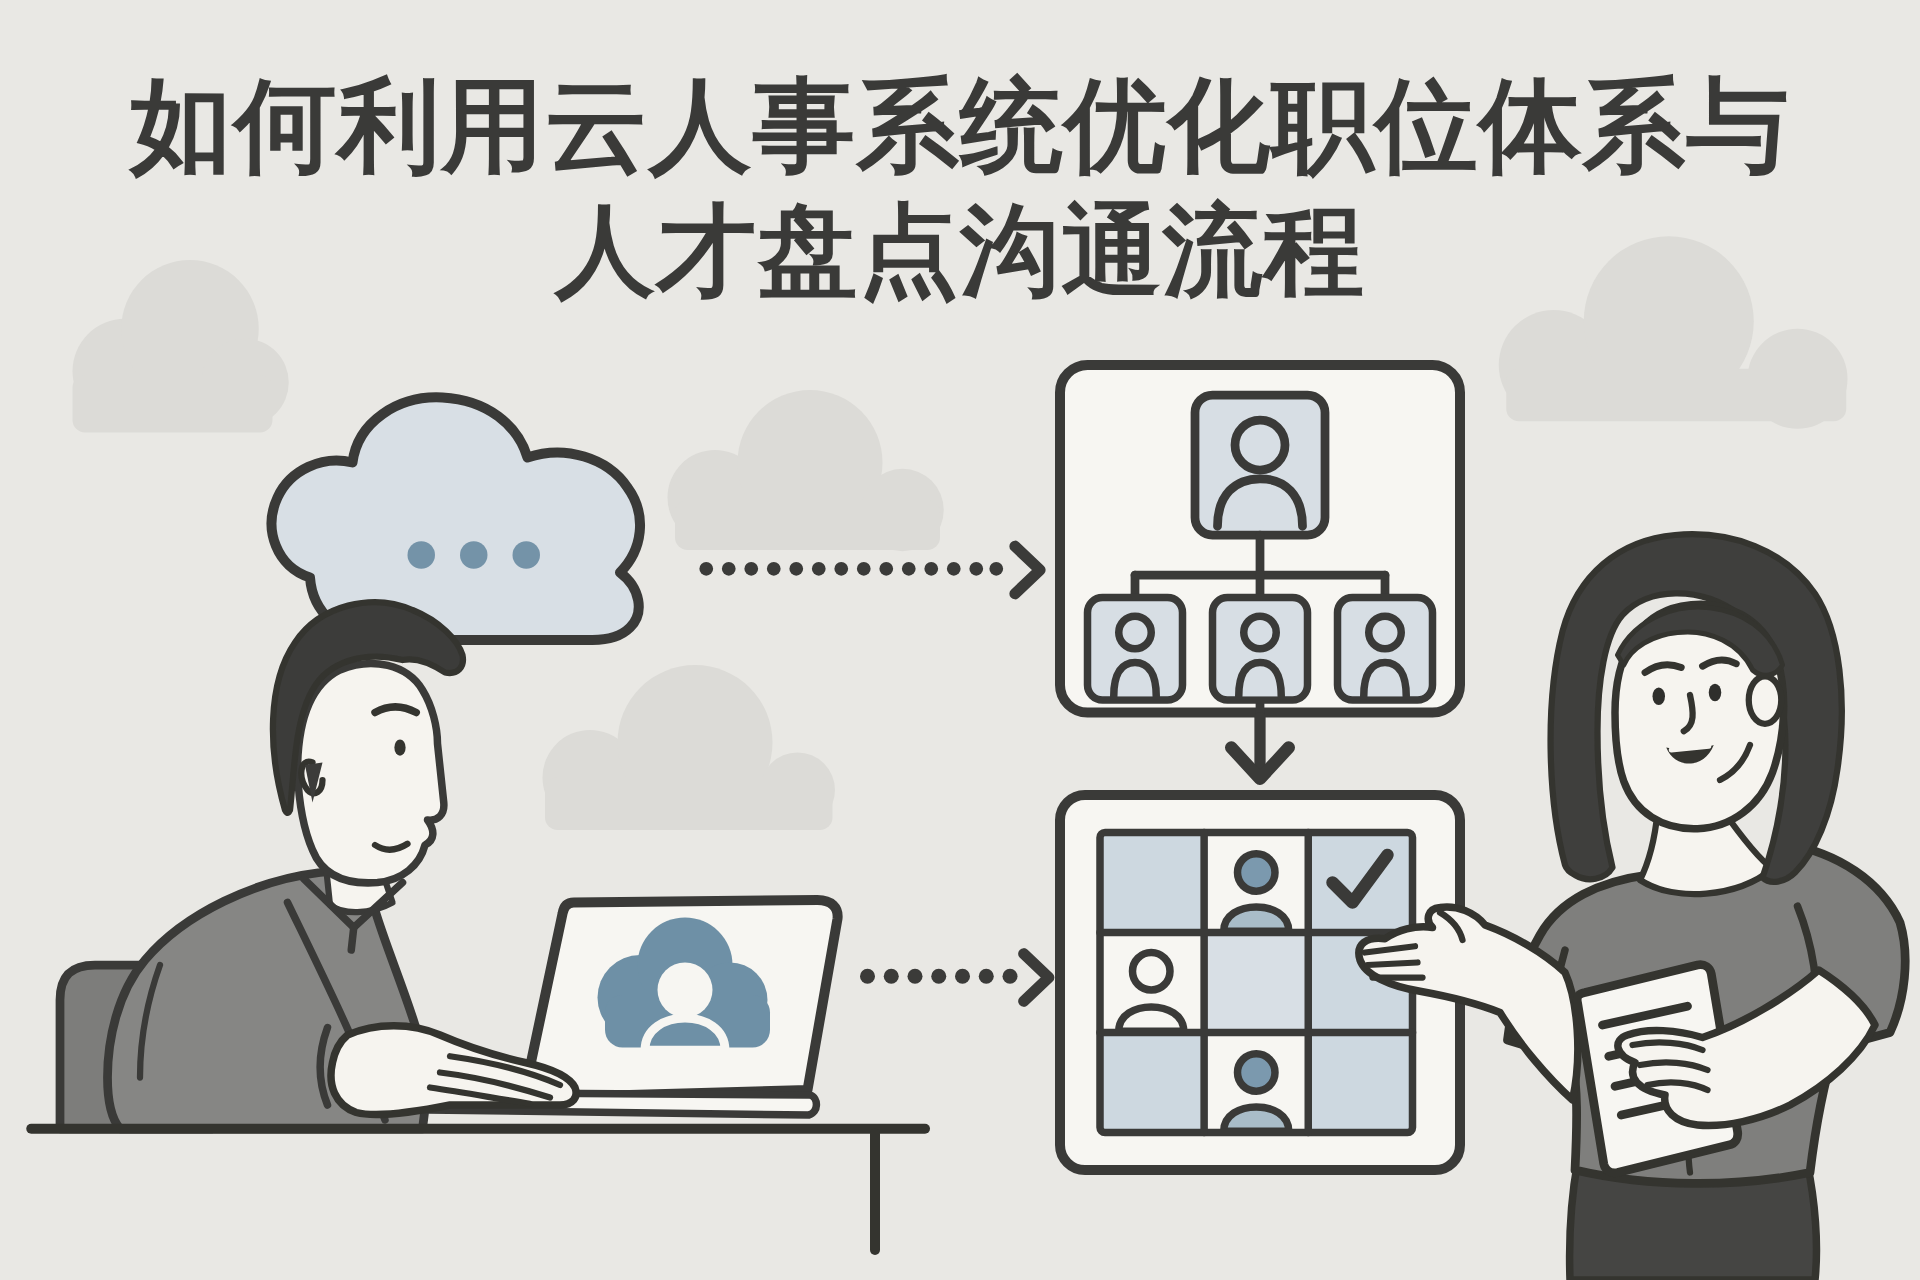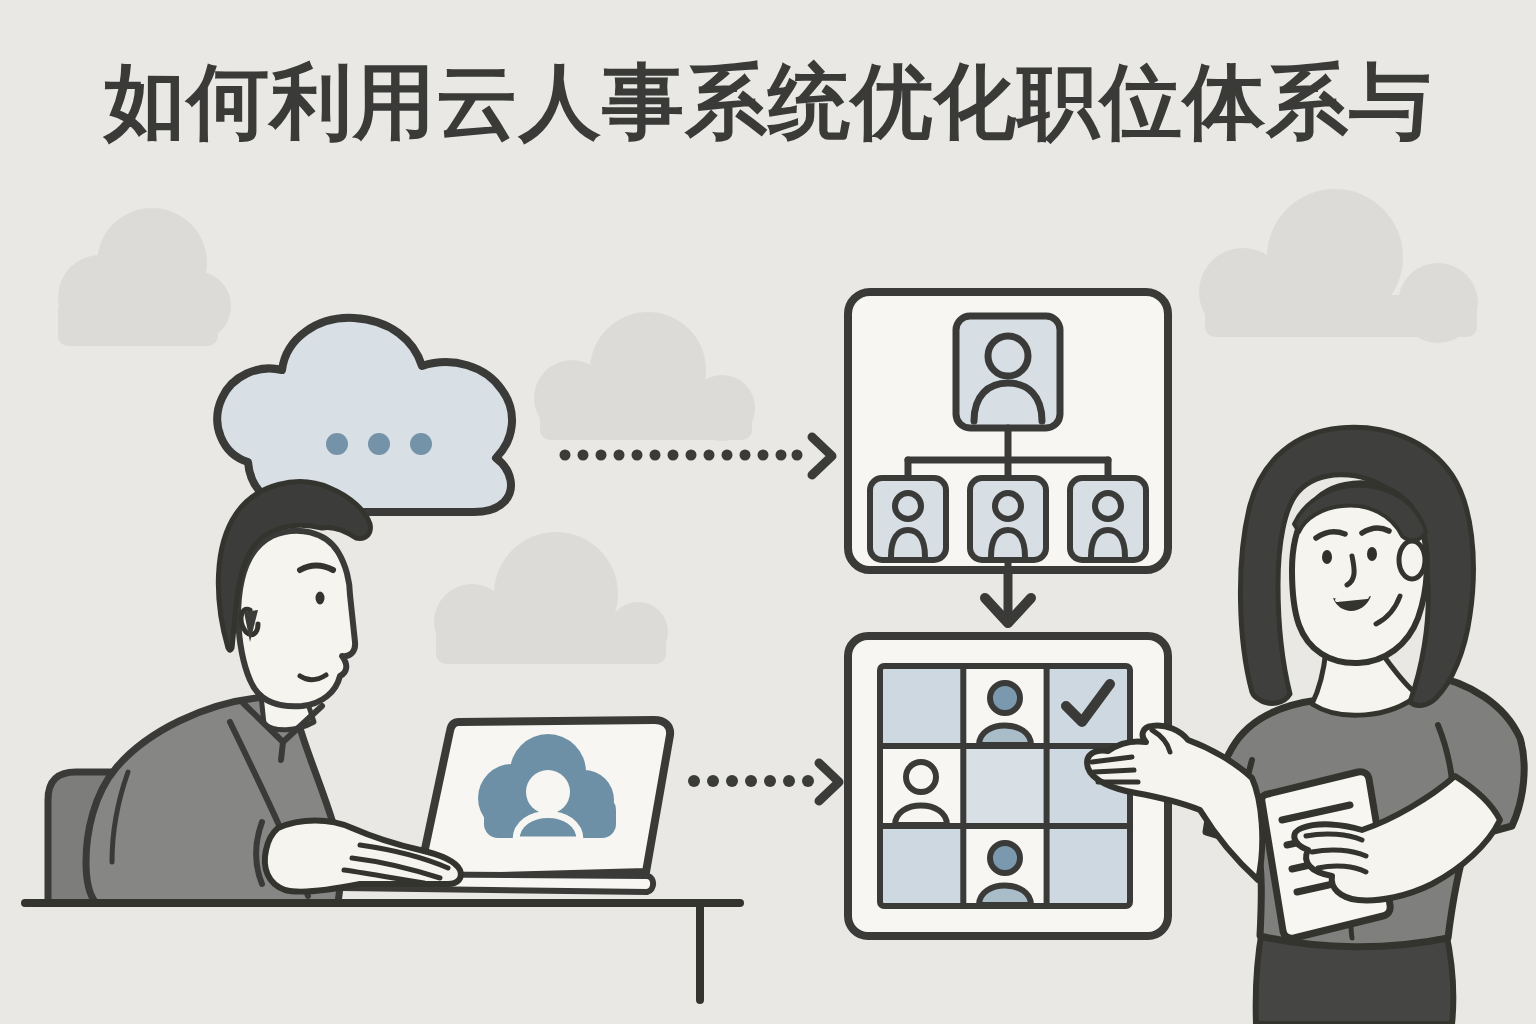--- a/index.html
+++ b/index.html
@@ -327,16 +327,17 @@
       <path d="M 1352,556 C 1355,570 1356,580 1347,585" fill="none" stroke="#34342f" stroke-width="5"></path>
       <path d="M 1333,598 C 1340,616 1364,615 1371,596 C 1358,601 1346,601 1333,598 Z" fill="#34342f"></path>
       <path d="M 1337,600 L 1367,597" stroke="#f6f4ef" stroke-width="4" fill="none"></path>
       <path d="M 1376,624 C 1388,618 1396,607 1400,596" fill="none" stroke="#34342f" stroke-width="5"></path>
     </g>
   </g>
 </svg>
 
 <div class="title-wrap">
   <div class="title-line1">如何利用云人事系统优化职位体系与</div>
+  <div class="title-line2">人才盘点沟通流程</div>
 </div>
 
 
 </div>
 
 </body></html>

